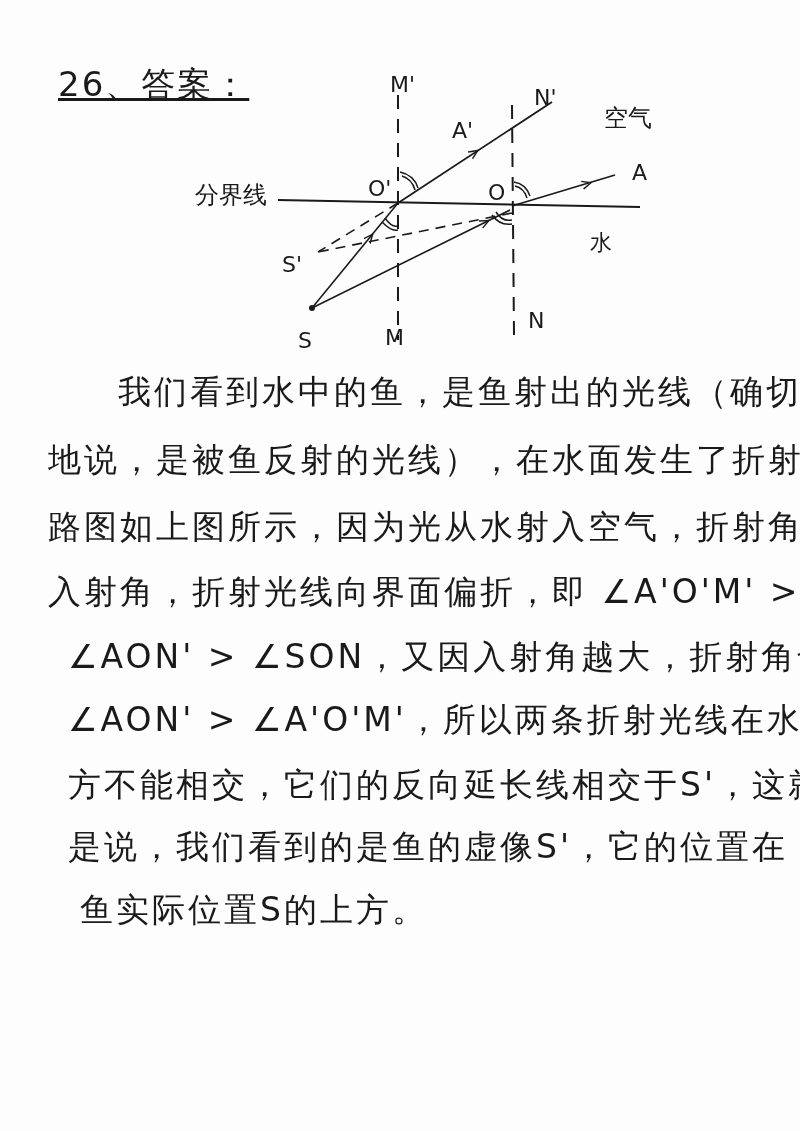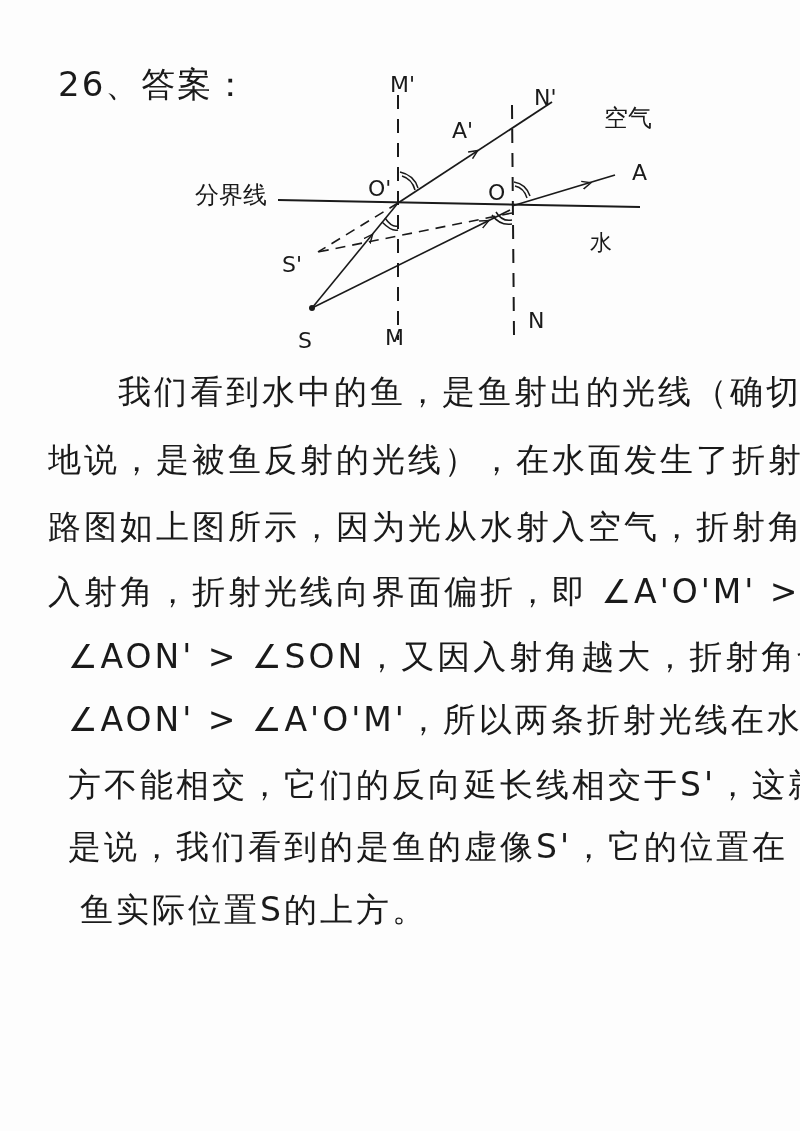--- a/index.html
+++ b/index.html
@@ -1,20 +1,20 @@
 <!DOCTYPE html>
 <html><head>
 <meta charset="utf-8">
 <style>
   html, body { margin: 0; padding: 0; }
   body {
     width: 800px; height: 1131px; background: #fdfdfd; position: relative; overflow: hidden;
     font-family: "DejaVu Sans", sans-serif; color: #1a1a1a;
   }
-  .title { position: absolute; left: 58px; top: 62px; font-size: 34px; letter-spacing: 2px; }
+  .title { position: absolute; left: 58px; top: 62px; font-size: 34px; letter-spacing: 2px; text-decoration: underline; }
   .diagram { position: absolute; left: 0; top: 0; }
   .lbl { font-family: "DejaVu Sans", sans-serif; font-size: 22px; fill: #1a1a1a; }
   .cn { font-size: 24px; }
   .body-text { position: absolute; left: 48px; top: 370px; width: 720px; }
   .line { position: absolute; font-size: 33px; white-space: nowrap; letter-spacing: 3px; }
 </style>
 </head>
 <body>
 
 <div class="title">26、答案：</div>

